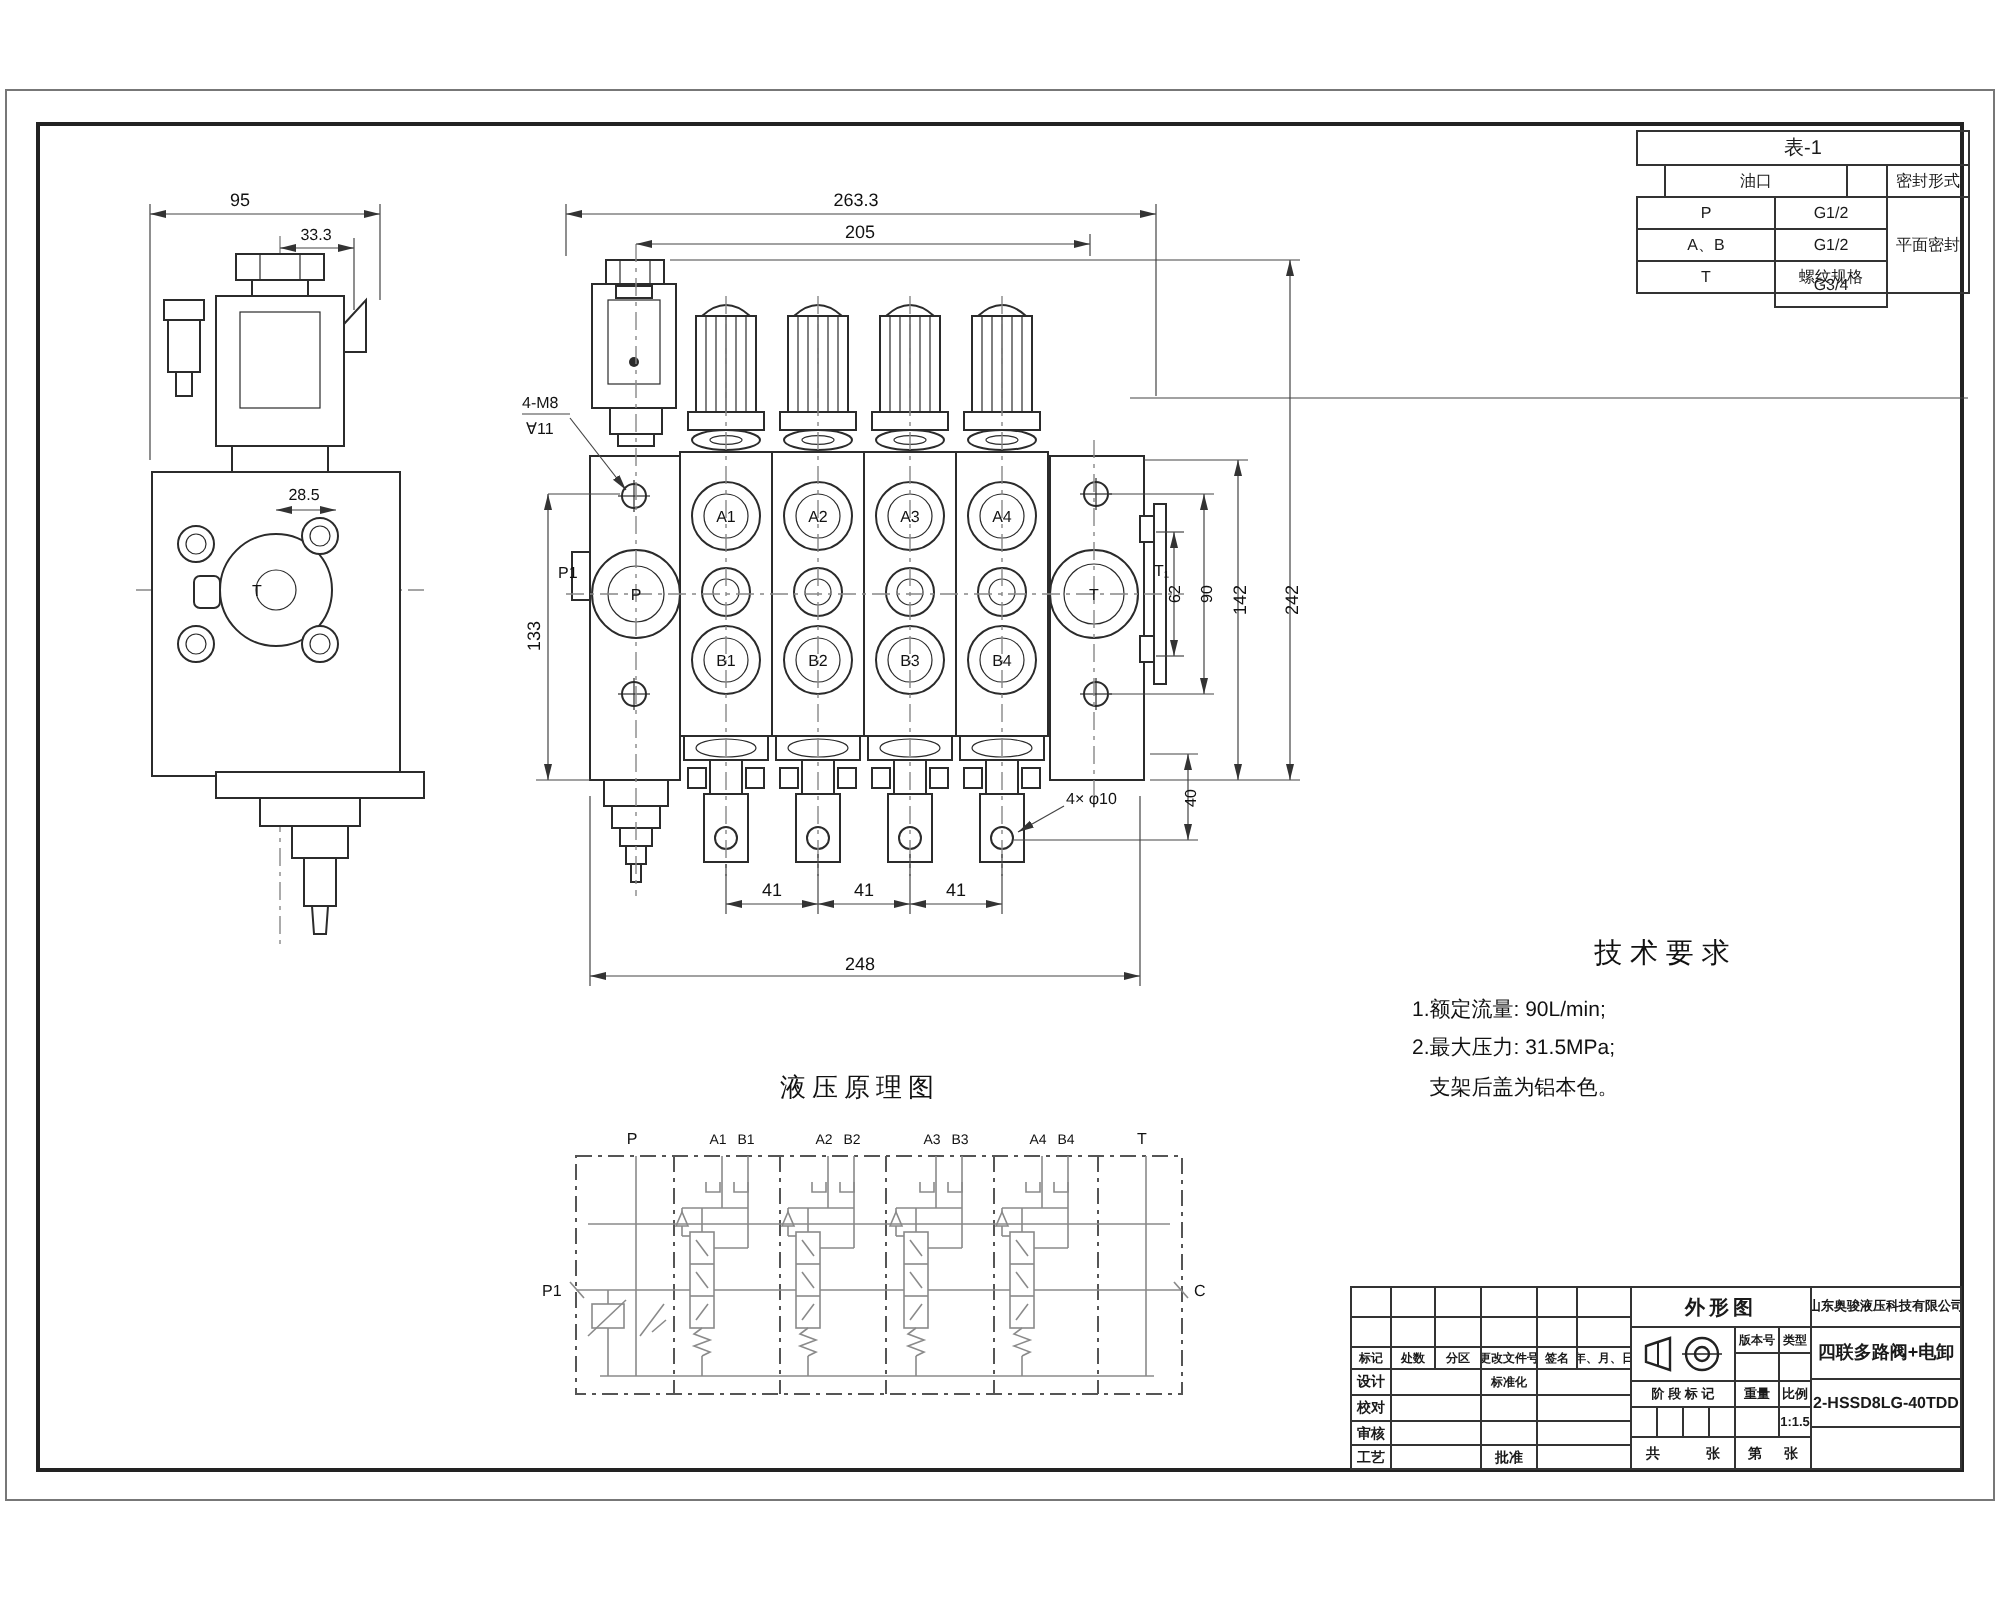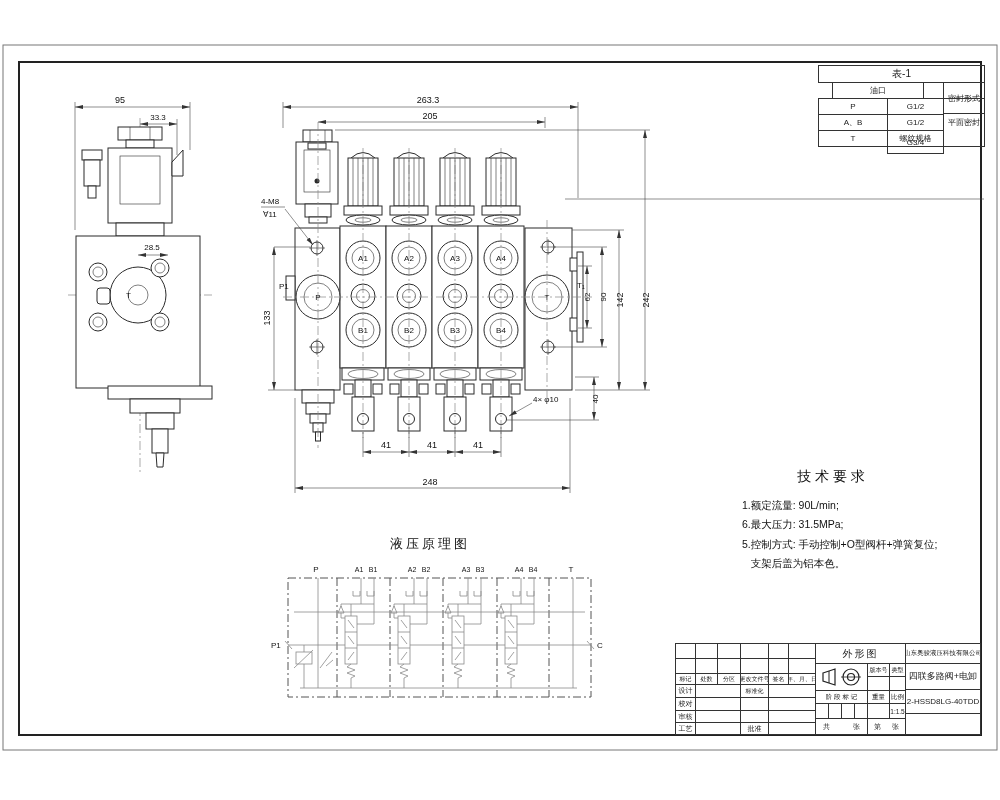--- a/index.html
+++ b/index.html
@@ -298,43 +298,42 @@
     <text class="pl" x="271" y="648">P1</text>
     <text class="pl" x="597" y="648">C</text>
   </g>
 </svg>
 
 
 <div class="abs" style="left:818px;top:65px;width:167px;height:82px;">
   <div class="cell" style="left:0;top:0;width:167px;height:18px;font-size:10px;">表-1</div>
   <div class="cell" style="left:14px;top:17px;width:92px;height:17px;font-size:8px;">油口</div>
   <div class="cell" style="left:69px;top:17px;width:57px;height:17px;font-size:8px;margin-top:48px;">螺纹规格</div>
-  <div class="cell" style="left:125px;top:17px;width:42px;height:32px;font-size:8px;">密封形式</div>
+  <div class="cell" style="left:125px;top:17px;width:42px;height:17px;font-size:8px;">密封形式</div>
   <div class="cell" style="left:0;top:33px;width:70px;height:17px;font-size:8px;">P</div>
   <div class="cell" style="left:69px;top:33px;width:57px;height:17px;font-size:8px;">G1/2</div>
   <div class="cell" style="left:0;top:49px;width:70px;height:17px;font-size:8px;">A、B</div>
   <div class="cell" style="left:69px;top:49px;width:57px;height:17px;font-size:8px;">G1/2</div>
   <div class="cell" style="left:0;top:65px;width:70px;height:17px;font-size:8px;">T</div>
   <div class="cell" style="left:69px;top:65px;width:57px;height:24px;font-size:8px;">G3/4</div>
   <div class="cell" style="left:125px;top:33px;width:42px;height:49px;font-size:8px;">平面密封</div>
 </div>
 
 
 <div class="abs" style="left:700px;top:468px;width:292px;">
   <div id="tech-title">技 术 要 求</div>
-  <div style="margin-top:10px;padding-left:6px;margin-left:36px;">
+  <div style="margin-top:10px;padding-left:6px;">
     <div class="tech-item">1.额定流量: 90L/min;</div>
-    <div class="tech-item">6.最大压力: 31.5MPa;</div>
-    <div class="tech-item">5.控制方式: 手动控制+O型阀杆+弹簧复位;</div>
+    <div class="tech-item">2.最大压力: 31.5MPa;</div>
     <div class="tech-item">   支架后盖为铝本色。</div>
   </div>
 </div>
 
 
-<div class="abs" style="left:675px;top:643px;width:306px;height:92px;">
+<div class="abs" style="left:675px;top:643px;width:306px;height:92px;font-weight:bold;">
 
   <div class="cell" style="left:0;top:0;width:21px;height:16px;"></div>
   <div class="cell" style="left:20px;top:0;width:23px;height:16px;"></div>
   <div class="cell" style="left:42px;top:0;width:24px;height:16px;"></div>
   <div class="cell" style="left:65px;top:0;width:29px;height:16px;"></div>
   <div class="cell" style="left:93px;top:0;width:21px;height:16px;"></div>
   <div class="cell" style="left:113px;top:0;width:28px;height:16px;"></div>
   <div class="cell" style="left:0;top:15px;width:21px;height:16px;"></div>
   <div class="cell" style="left:20px;top:15px;width:23px;height:16px;"></div>
   <div class="cell" style="left:42px;top:15px;width:24px;height:16px;"></div>

